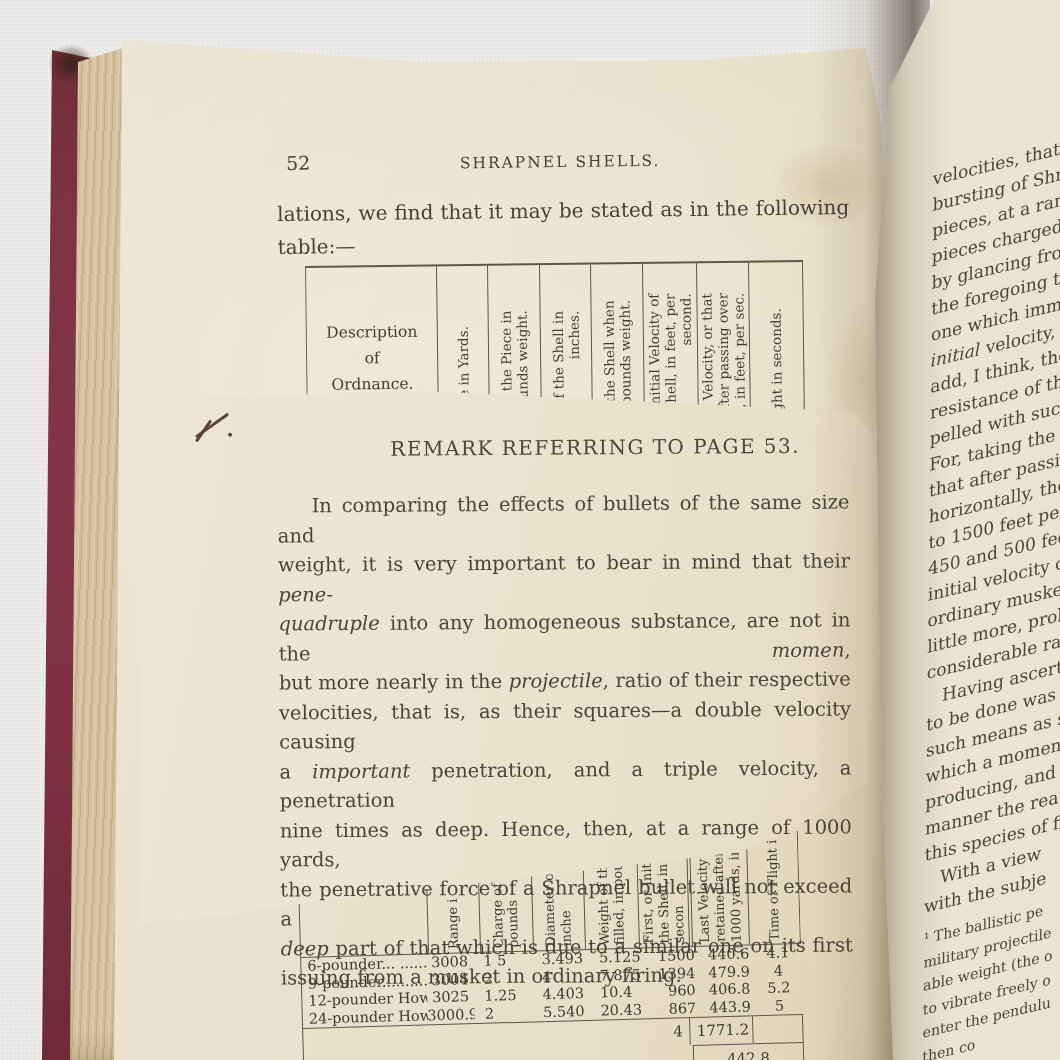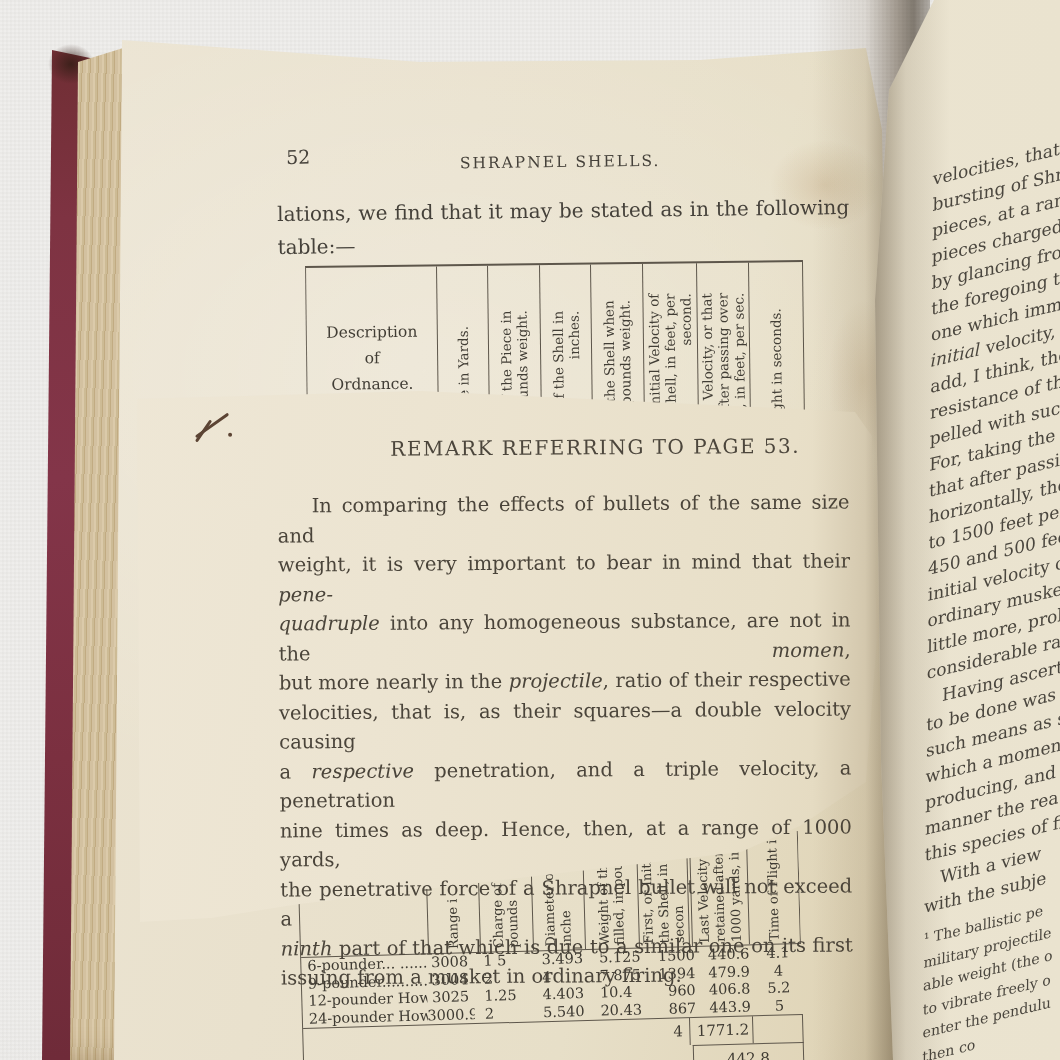--- a/index.html
+++ b/index.html
@@ -31,21 +31,21 @@
     clip-path:polygon(122px 40px,420px 62px,700px 60px,866px 48px,882px 130px,889px 520px,894px 1060px,114px 1060px);
     background:
       radial-gradient(90% 60% at 40% 35%, rgba(255,255,255,.25), rgba(255,255,255,0) 70%),
       linear-gradient(104deg,#ece5d4 0%,#e9e1cd 38%,#e7dfc8 62%,#e0d5b8 82%,#cfc2a0 94%,#bcab84 100%);}
   .stain1{left:770px;top:140px;width:110px;height:90px;border-radius:50%;
     background:radial-gradient(closest-side,rgba(160,122,70,.22),rgba(160,122,70,0));}
   .stain2{left:828px;top:300px;width:70px;height:160px;border-radius:50%;
     background:radial-gradient(closest-side,rgba(150,112,66,.16),rgba(150,112,66,0));}
 
   .lp-rot{transform:rotate(-0.7deg);transform-origin:0 0;}
-  .pagenum{left:286px;top:146px;font-size:19px;}
+  .pagenum{left:286px;top:152px;font-size:19px;}
   .runhead{left:320px;top:156px;width:480px;text-align:center;font-size:15.5px;letter-spacing:2px;}
   .intro{left:277px;top:198px;width:572px;font-size:20px;line-height:33px;}
   .jline{text-align:justify;text-align-last:justify;}
 
   
   .top-table{left:305px;top:266px;width:497px;height:152px;
     transform:rotate(-0.7deg);transform-origin:0 0;
     border-top:2px solid #5d564b;border-left:1px solid #6b645a;
     display:flex;font-size:13.5px;color:#413d35;}
   .tt-desc{width:134px;border-right:1px solid #5d564b;text-align:center;
@@ -249,24 +249,24 @@
     <div class="abs xmark-bar" style="left:192px;top:424px;width:40px;height:3px;transform:rotate(-35deg);"></div>
     <div class="abs xmark-bar" style="left:202px;top:418px;width:3px;height:26px;transform:rotate(35deg);"></div>
     <div class="abs xmark-bar" style="left:228px;top:433px;width:4px;height:4px;border-radius:50%;"></div>
     <div class="abs remark-head">REMARK REFERRING TO PAGE 53.</div>
     <div class="abs remark-body" id="remark-body">
         <div class="jline r-ind"><span>In comparing the effects of bullets of the same size and</span></div>
         <div class="jline"><span>weight, it is very important to bear in mind that their </span><i>pene-</i></div>
         <div class="jline"><i>quadruple</i><span> into any homogeneous substance, are not in the </span><i>momen</i><span>,</span></div>
         <div class="jline"><span>but more nearly in the </span><i>projectile</i><span>, ratio of their respective</span></div>
         <div class="jline"><span>velocities, that is, as their squares—a double velocity causing</span></div>
-        <div class="jline"><span>a </span><i>respective</i><span> penetration, and a triple velocity, a penetration</span></div>
+        <div class="jline"><span>a </span><i>important</i><span> penetration, and a triple velocity, a penetration</span></div>
         <div class="jline"><span>nine times as deep.  Hence, then, at a range of 1000 yards,</span></div>
         <div class="jline"><span>the penetrative force of a Shrapnel bullet will not exceed a</span></div>
-        <div class="jline"><i>ninth</i><span> part of that which is due to a similar one on its first</span></div>
+        <div class="jline"><i>deep</i><span> part of that which is due to a similar one on its first</span></div>
         <div><span>issuing from a musket in ordinary firing.</span></div>
       </div>
   </div>
 
   <div class="abs gutter"></div>
 
   <div class="abs right-page">
     <div class="abs rp-block" id="rp-block">
         <div>velocities, that is,</div>
         <div>bursting of Shrapne</div>

